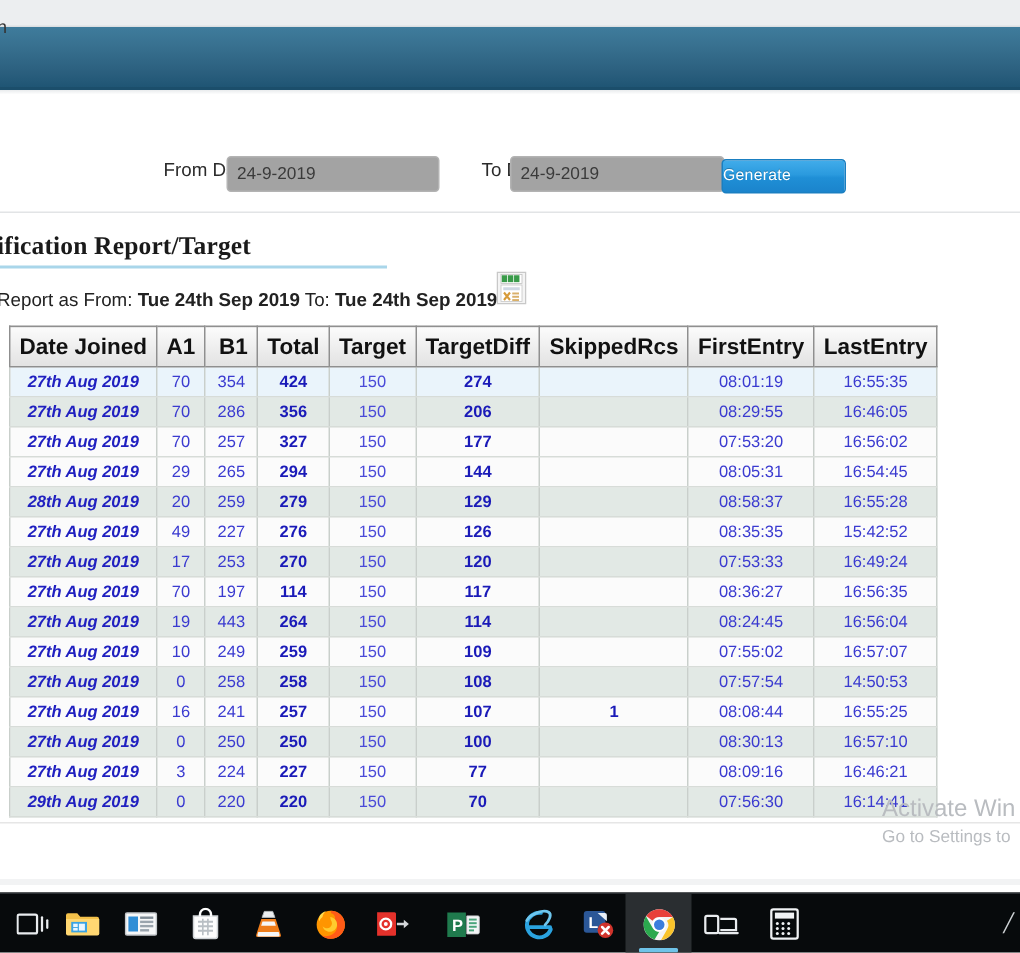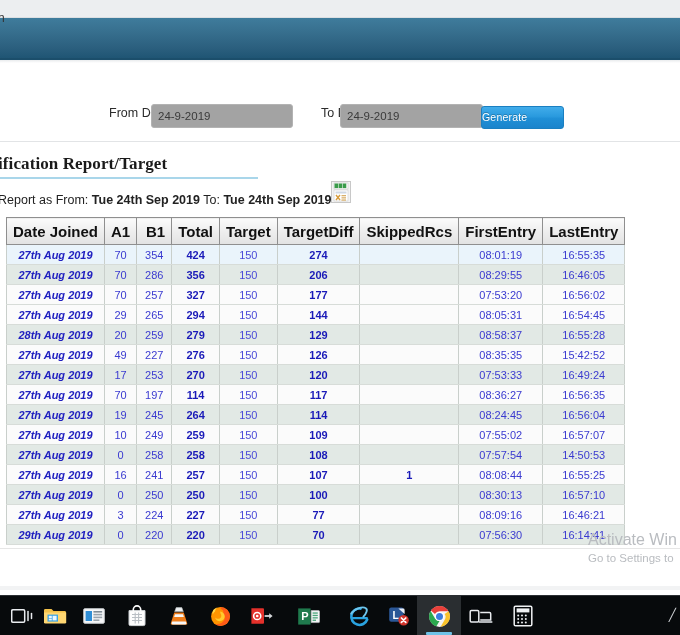--- a/index.html
+++ b/index.html
@@ -419,21 +419,21 @@
           <td class="c-total">114</td>
           <td class="c-target">150</td>
           <td class="c-diff">117</td>
           <td class="c-skip"></td>
           <td class="c-first">08:36:27</td>
           <td class="c-last">16:56:35</td>
         </tr>
         <tr class="r-a">
           <td class="c-date">27th Aug 2019</td>
           <td class="c-a1">19</td>
-          <td class="c-b1">245</td>
+          <td class="c-b1">443</td>
           <td class="c-total">264</td>
           <td class="c-target">150</td>
           <td class="c-diff">114</td>
           <td class="c-skip"></td>
           <td class="c-first">08:24:45</td>
           <td class="c-last">16:56:04</td>
         </tr>
         <tr class="r-b">
           <td class="c-date">27th Aug 2019</td>
           <td class="c-a1">10</td>

